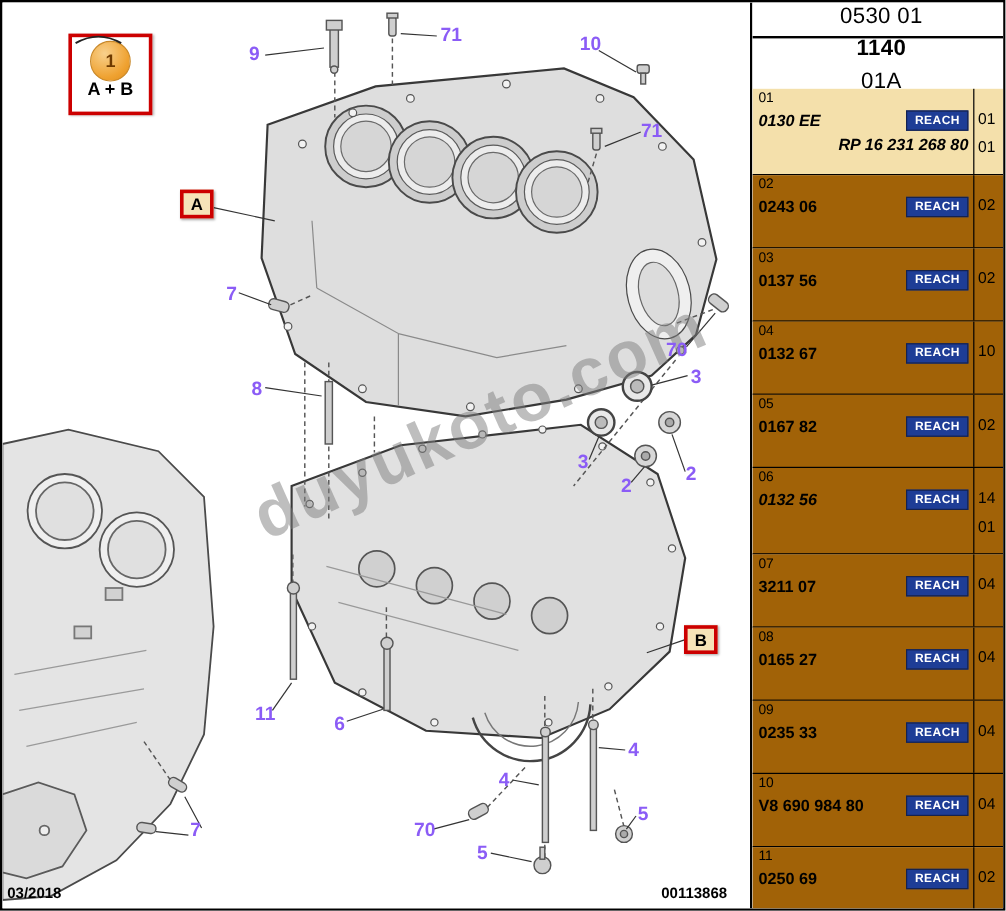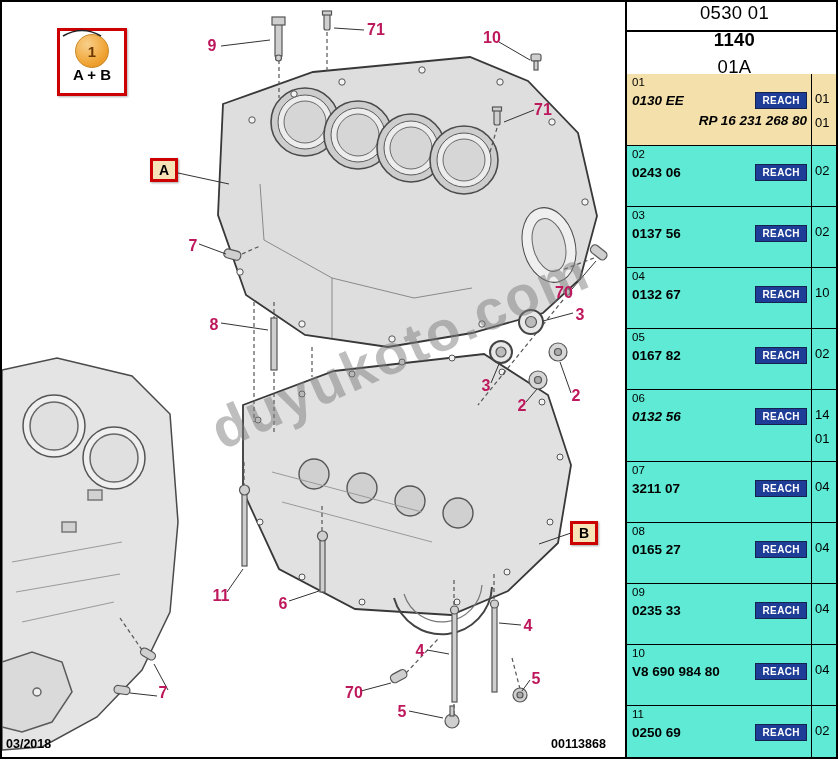--- a/index.html
+++ b/index.html
@@ -16,21 +16,21 @@
   }
   .diagram svg{position:absolute;left:0;top:0;}
   .watermark{
     position:absolute;left:212px;top:398px;width:490px;
     transform:rotate(-24deg);transform-origin:0 50%;
     font-size:56px;font-weight:bold;letter-spacing:2px;
     color:rgba(125,125,125,.5);white-space:nowrap;pointer-events:none;
   }
   .callout{
     position:absolute;transform:translate(-50%,-50%);
-    font-size:16px;font-weight:bold;color:#be185d;
+    font-size:16px;font-weight:bold;color:#8b5cf6;
   }
   .marker{
     position:absolute;transform:translate(-50%,-50%);
     width:28px;height:24px;border:3px solid #cc0000;background:#f6e3b8;
     display:flex;align-items:center;justify-content:center;
     font-size:14px;font-weight:bold;box-shadow:1px 1px 2px rgba(0,0,0,.35);
   }
   .legend{
     position:absolute;left:55px;top:26px;width:70px;height:68px;
     border:3px solid #cc0000;background:#fff;
@@ -51,21 +51,21 @@
   .ptable{
     position:absolute;left:625px;top:0;width:209px;height:755px;
     background:#fff;overflow:hidden;
   }
   .phead{
     height:30px;display:flex;align-items:center;gap:5px;padding-left:6px;
     font-size:18.5px;border-bottom:2px solid #000;letter-spacing:.3px;flex-direction:column;
   }
   .phead b{font-weight:bold;}
   .tspacer{height:42px;}
-  .prow{display:flex;border-bottom:1px solid #000;height:61px;background:#5eead4;}
+  .prow{display:flex;border-bottom:1px solid #000;height:61px;background:#a16207;}
   .prow.dbl{height:72px;}
   .prow.hl{background:#f4e0ab;}
   .pmain{flex:1;padding:2px 4px 2px 5px;min-width:0;}
   .pnum{font-size:11.5px;line-height:13px;}
   .pline{display:flex;align-items:center;margin-top:3px;}
   .pcode{font-weight:bold;font-size:13.5px;flex:1;white-space:nowrap;}
   .pcode.it{font-style:italic;}
   .reach{
     background:#1e3d96;color:#fff;font-size:10px;font-weight:bold;
     padding:2px 6px;border:1px solid #15224e;letter-spacing:.4px;flex:0 0 auto;

